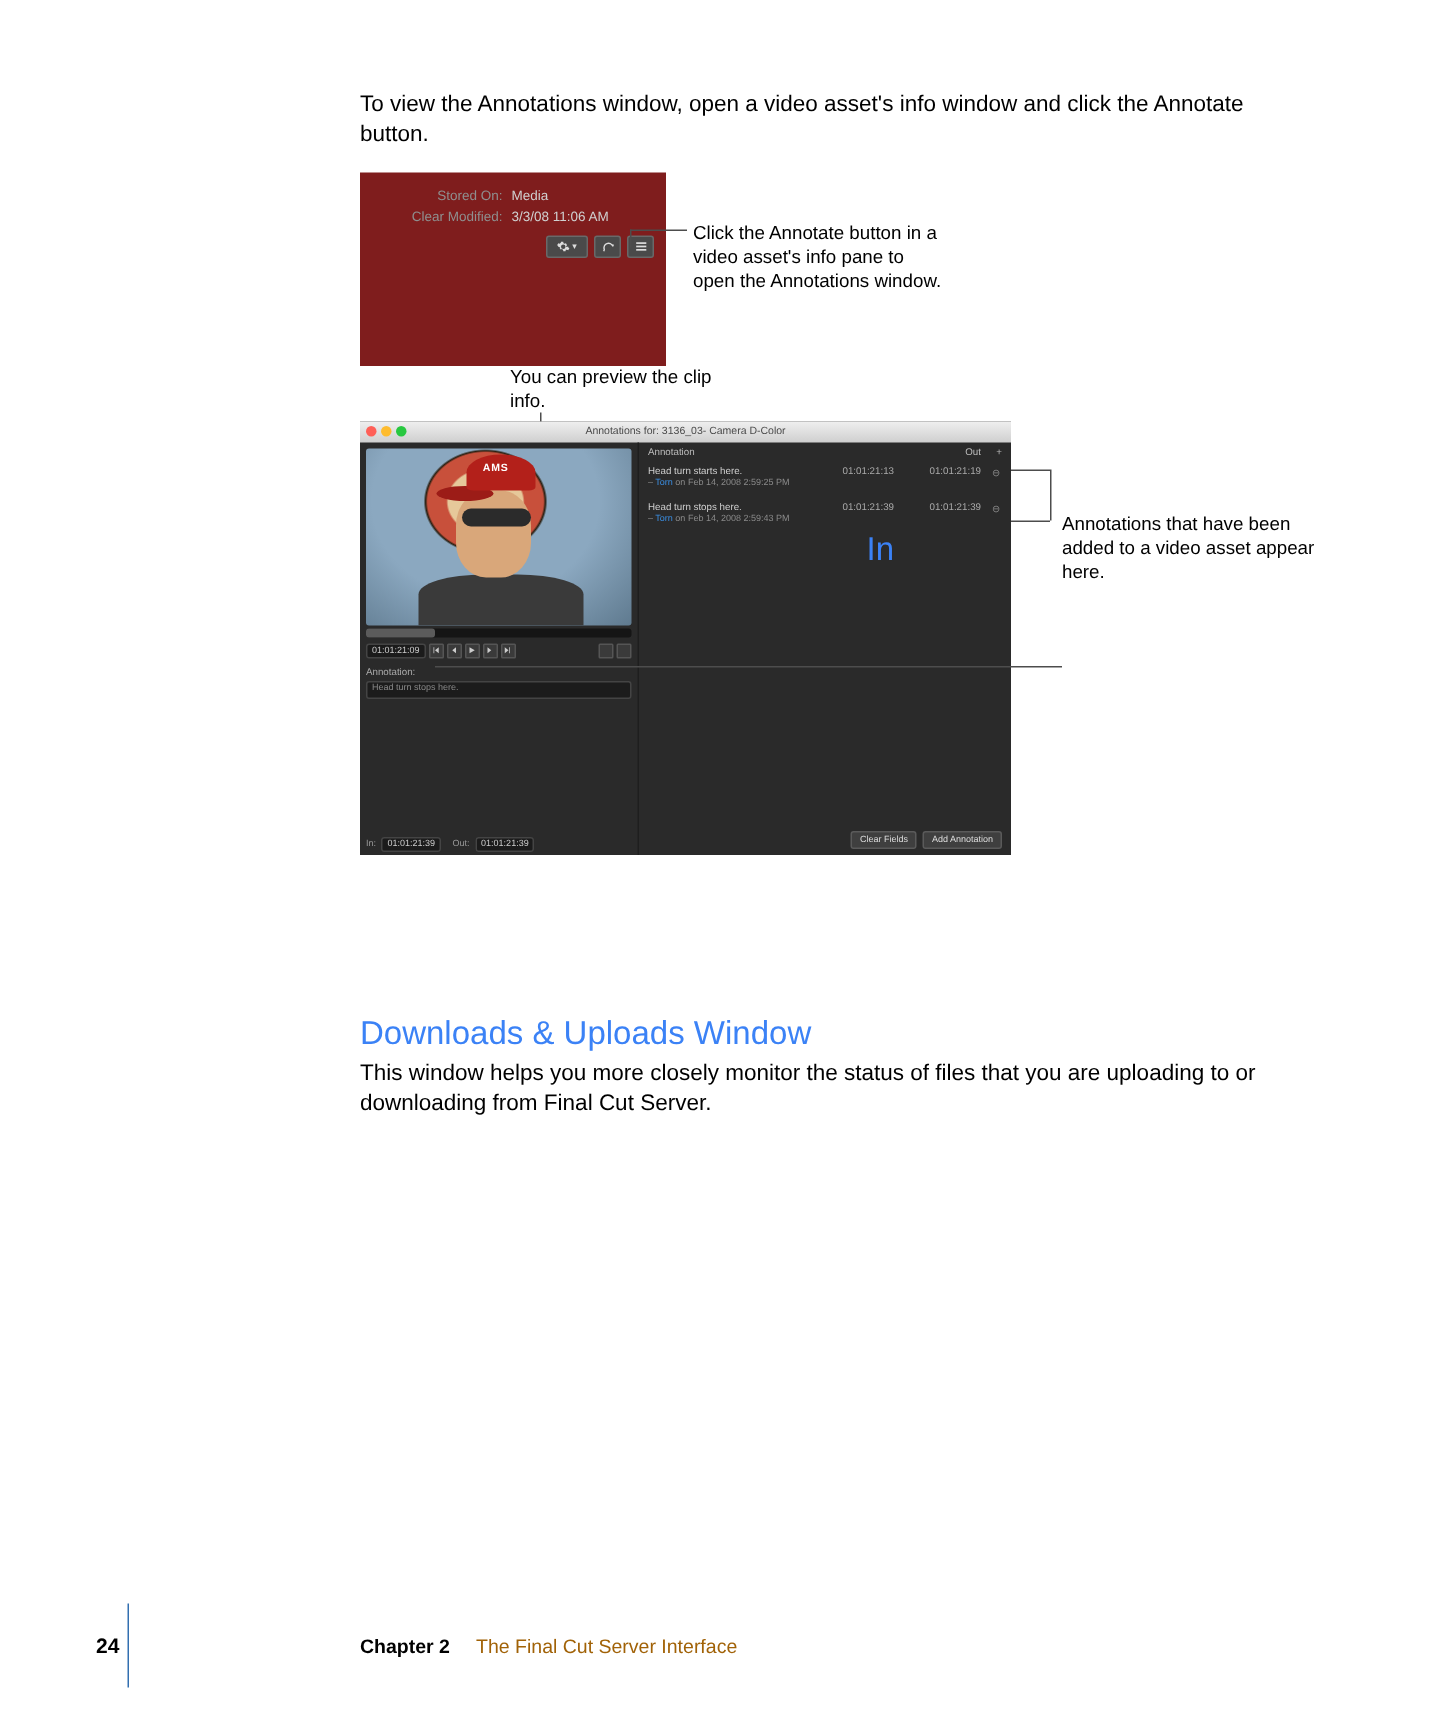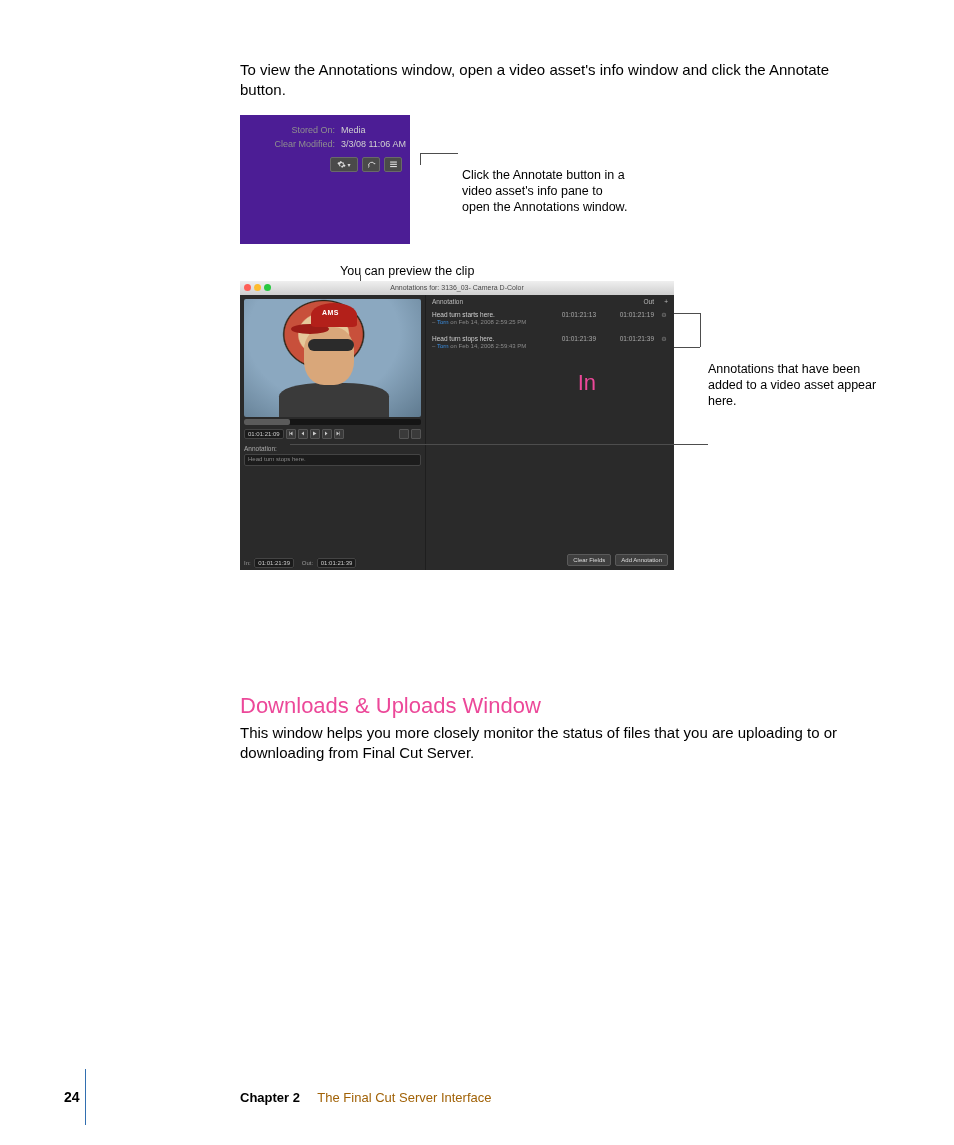--- a/index.html
+++ b/index.html
@@ -16,22 +16,22 @@
     position: absolute;
     left: 0; top: 0;
     width: 954px; height: 1145px;
     padding: 60px 96px 0 240px;
   }
   .body-text { line-height: 1.35; margin-bottom: 14px; }
   .figure-wrap { position: relative; margin-top: 10px; }
 
   
   .fig1 {
-    width: 170px; height: 129px;
-    background: #4c1d95;
+    width: 204px; height: 129px;
+    background: #7f1d1d;
     position: relative;
     font-size: 9px;
     color: #bdbdbd;
   }
   .fig1 .row { position: absolute; left: 0; right: 0; display: flex; gap: 6px; }
   .fig1 .lbl { width: 95px; text-align: right; color: #8f8f8f; }
   .fig1 .val { color: #d0d0d0; }
   .fig1-toolbar {
     position: absolute; top: 42px; right: 8px;
     display: flex; gap: 4px;
@@ -45,21 +45,20 @@
   .tbtn.wide { width: 28px; }
   .tbtn svg { width: 9px; height: 9px; }
   .leader {
     position: absolute; border-top: 1px solid #4d4d4d;
   }
   .callout {
     position: absolute;
     font-size: 12.5px; line-height: 1.28;
     color: #000;
     width: 170px;
-    margin-top: 20px;
   }
 
   
   .fig2 {
     width: 434px; height: 289px;
     background: #2a2a2a; position: relative;
     font-family: "Lucida Grande","Helvetica Neue",Arial,sans-serif;
   }
   .fig2-titlebar {
     height: 14px;
@@ -114,21 +113,21 @@
   .list-head .h1{flex:1;} .list-head .h2{width:52px;text-align:right;} .list-head .h3{width:52px;text-align:right;margin-left:6px;} .list-head .plus{width:14px;text-align:right;}
   .ann-row{position:absolute;left:6px;right:6px;font-size:6.5px;color:#ddd;}
   .ann-row .title{color:#cfcfcf;}
   .ann-row .byline{color:#8a8a8a;font-size:6px;margin-top:1px;}
   .ann-row .byline .user{color:#3a8de0;}
   .ann-row .cells{position:absolute;right:0;top:0;display:flex;gap:6px;color:#aaa;}
   .ann-row .cells span{width:52px;text-align:right;}
   .ann-row .cells .x{width:8px;text-align:center;color:#888;}
 
   
-  .h2{color:#ec4899;font-size:22px;font-weight:400;margin-top:72px;margin-bottom:4px;}
+  .h2{color:#3b82f6;font-size:22px;font-weight:400;margin-top:55px;margin-bottom:4px;}
 
   
   .footer{
     position:absolute;left:0;bottom:48px;width:100%;
     display:flex;align-items:center;
   }
   .footer .pn{position:absolute;left:64px;font-weight:700;font-size:14px;}
   .footer .rule{position:absolute;left:85px;top:-28px;height:56px;border-left:1px solid #326fb0;}
   .footer .chap{position:absolute;left:240px;font-size:13px;}
   .footer .chap .lbl{font-weight:700;margin-right:14px;}

